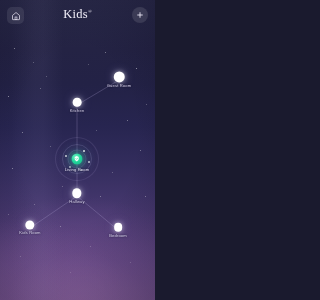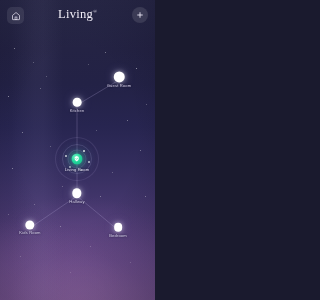--- a/index.html
+++ b/index.html
@@ -218,21 +218,21 @@
 
   <div class="header">
     <div class="home-btn">
       <svg width="10" height="10" viewBox="0 0 24 24">
         <path d="M3.6 10.6 12 3.6l8.4 7v9.3a.9.9 0 0 1-.9.9H4.5a.9.9 0 0 1-.9-.9z" fill="none" stroke="#ece8f7" stroke-width="1.7" stroke-linejoin="round"></path>
         <rect x="9.7" y="14.4" width="4.6" height="6.4" fill="none" stroke="#ece8f7" stroke-width="1.5"></rect>
       </svg>
     </div>
 
     <div class="brand">
-      <span>Living</span><span class="tm">®</span>
+      <span>Kids</span><span class="tm">®</span>
     </div>
 
     <div class="plus-btn">
       <svg width="8" height="8" viewBox="0 0 24 24">
         <path d="M12 5v14M5 12h14" stroke="#f0ecfa" stroke-width="2.6" stroke-linecap="round"></path>
       </svg>
     </div>
   </div>
 
 </div>

